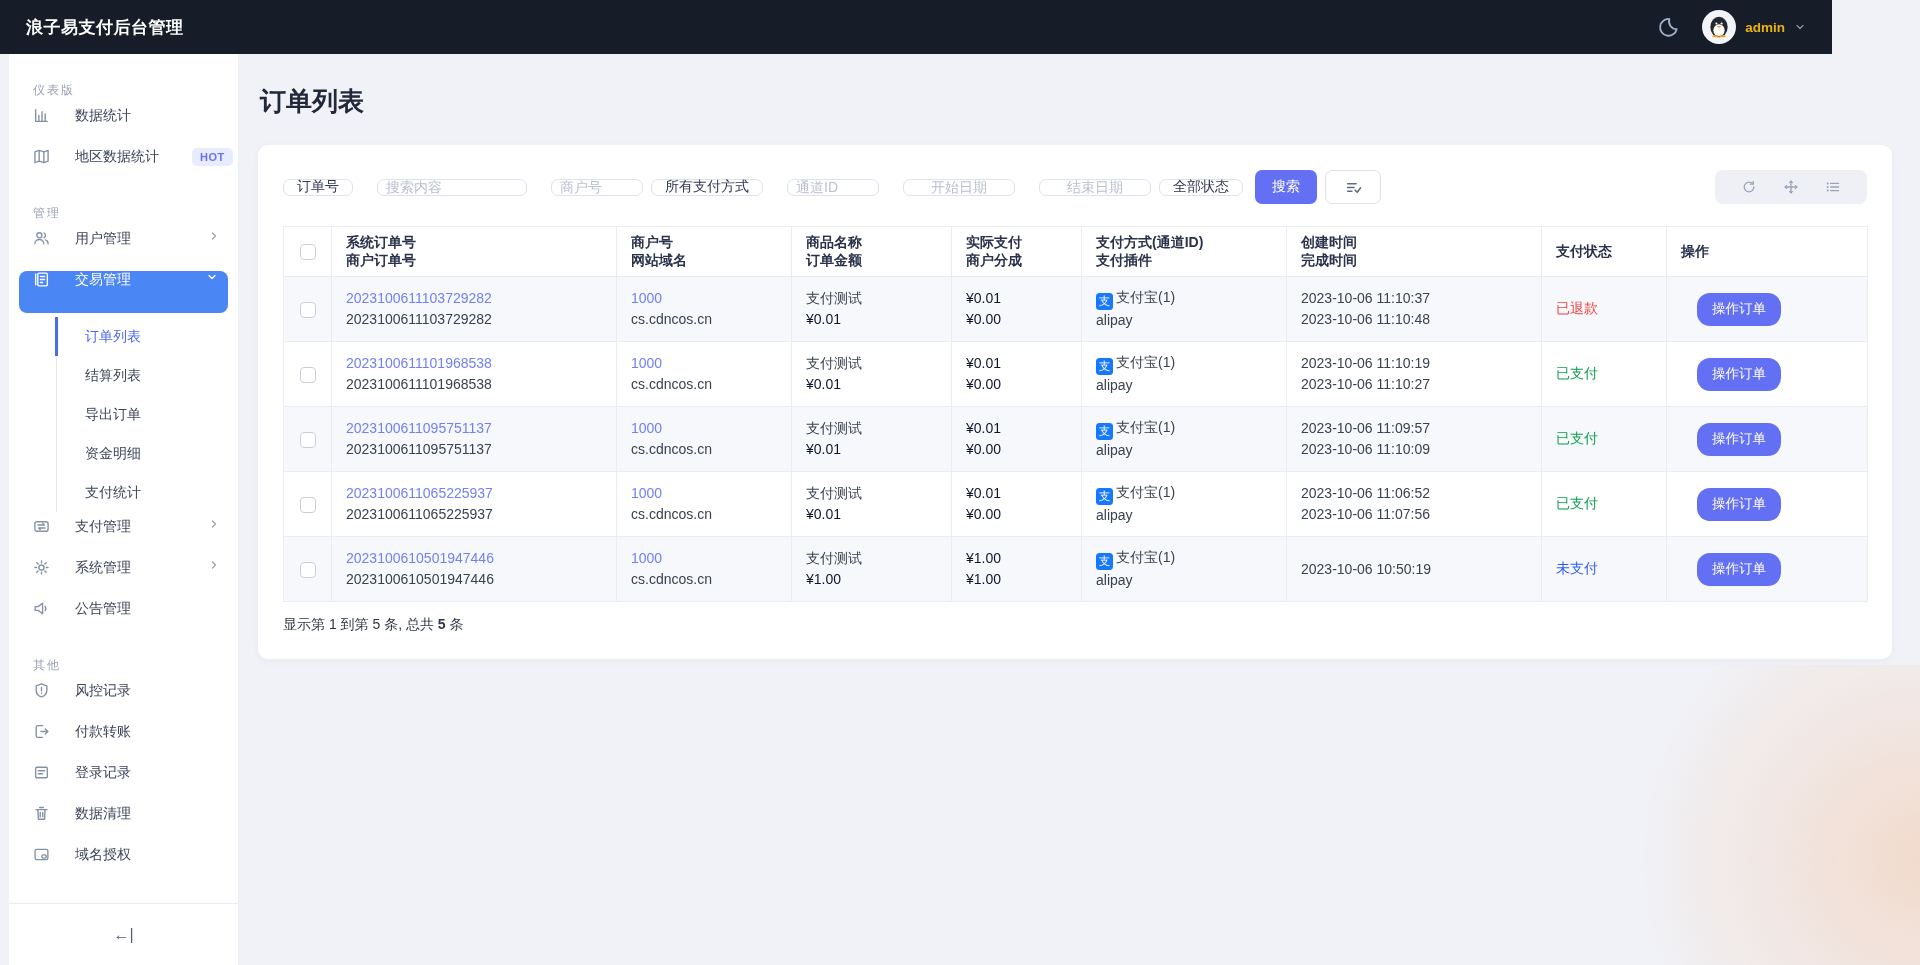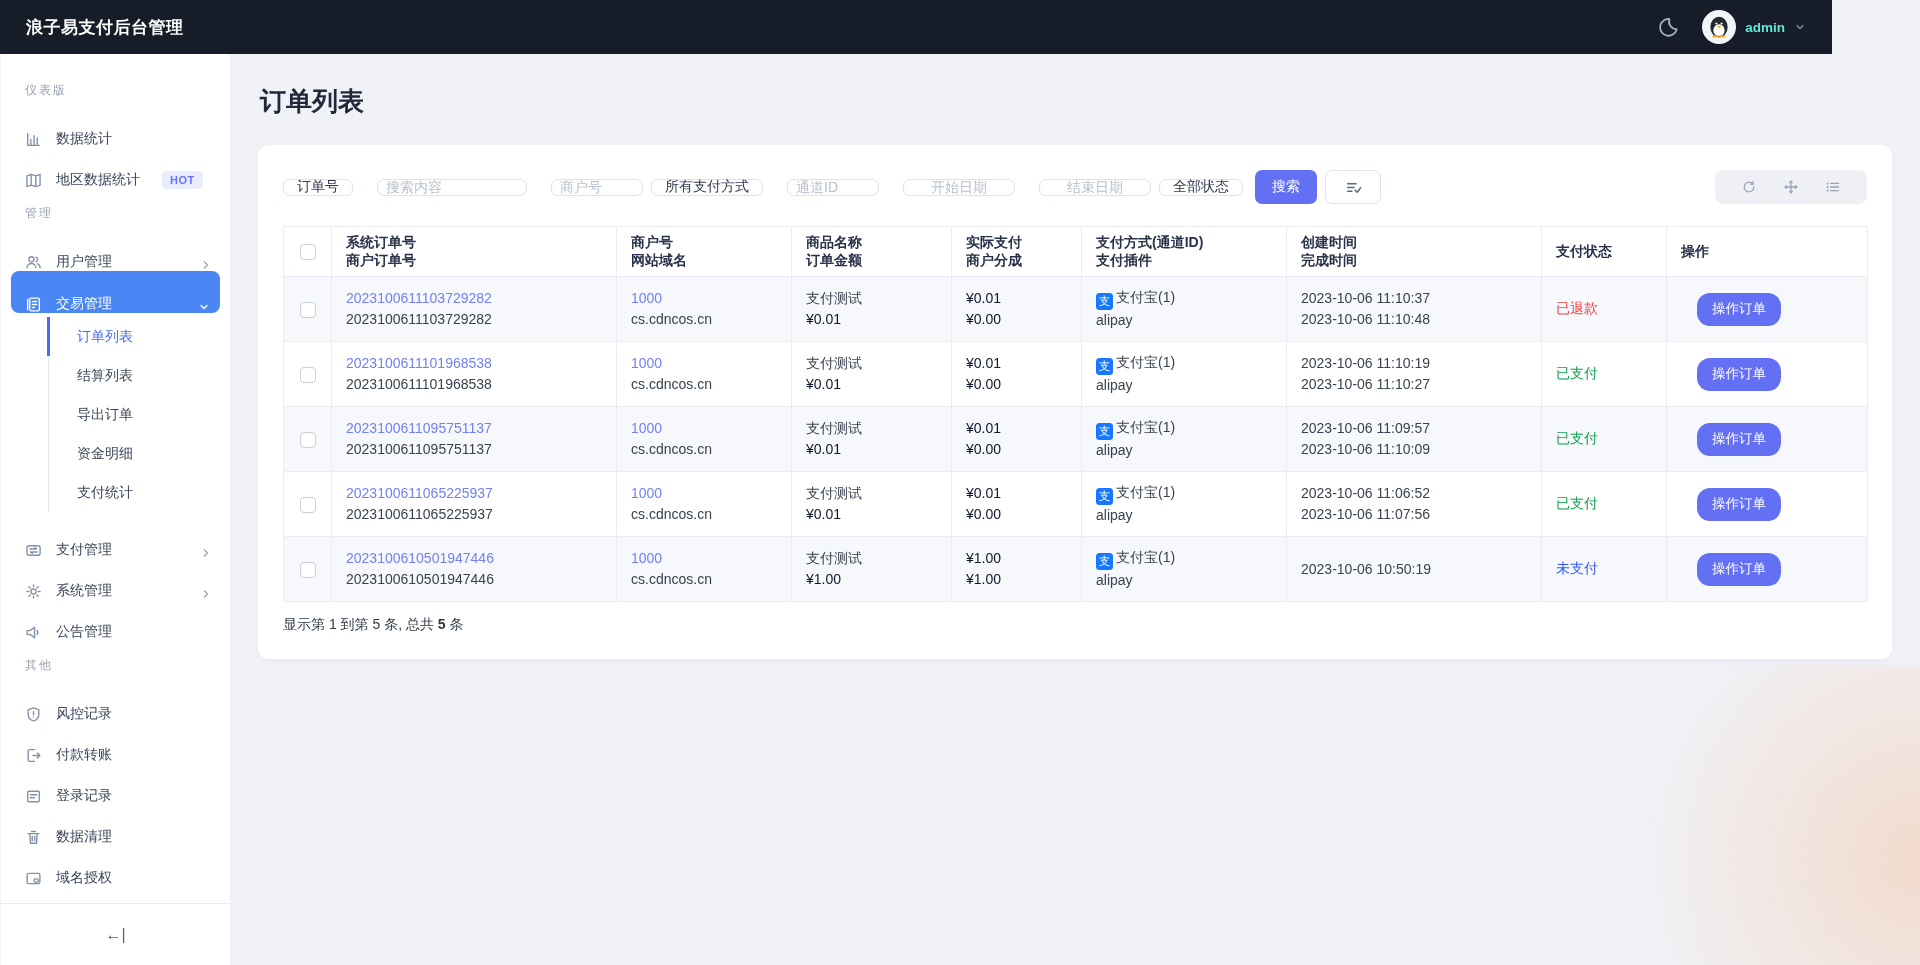--- a/index.html
+++ b/index.html
@@ -8,28 +8,28 @@
 
   
   .navbar { position:fixed; top:0; left:0; width:1832px; height:54px; background:#161d29;
     display:flex; align-items:center; justify-content:space-between; padding:0 26px; z-index:50; }
   .nav-title { color:#ffffff; font-size:17px; font-weight:700; letter-spacing:.5px; }
   .nav-right { display:flex; align-items:center; gap:22px; }
   .nav-icon-btn { background:none; border:none; cursor:pointer; display:flex; align-items:center; }
   .nav-user { display:flex; align-items:center; gap:9px; cursor:pointer; }
   .avatar { width:34px; height:34px; border-radius:50%; background:#f2f4f8; display:flex;
     align-items:center; justify-content:center; overflow:hidden; }
-  .nav-username { color:#5eead4; font-size:13.5px; font-weight:600; }
+  .nav-username { color:#eab308; font-size:13.5px; font-weight:600; }
 
   
-  .sidebar { position:fixed; top:54px; left:1px; bottom:0; width:230px; background:#ffffff;
+  .sidebar { position:fixed; top:54px; left:9px; bottom:0; width:230px; background:#ffffff;
     border-right:1px solid #edeff4; z-index:40; }
   .side-scroll { padding-top:12px; }
   .side-label { font-size:12px; color:#99a1b3; margin:16px 24px 8px; letter-spacing:2px; }
-  .side-item { height:41px; display:flex; align-items:flex-end; gap:14px; padding:0 18px 0 24px;
+  .side-item { height:41px; display:flex; align-items:flex-start; gap:25px; padding:0 18px 0 24px;
     font-size:14px; color:#3b4559; cursor:pointer; position:relative; }
   .side-item .s-icon { display:flex; color:#8априка392a8; }
   .side-item .s-icon { display:flex; color:#8392a8; }
   .side-item .s-text { flex:0 0 auto; }
   .side-item .chev { margin-left:auto; display:flex; color:#98a2b3; }
   .side-item.active { background:#4b86f5; color:#ffffff; margin:0 10px; padding:0 10px 0 14px;
     border-radius:8px; height:42px; }
   .side-item.active .s-icon, .side-item.active .chev { color:#ffffff; }
   .hot-badge { margin-left:8px; background:#e9ecfe; color:#6574f6; font-size:11px; font-weight:700;
     padding:3px 8px; border-radius:5px; letter-spacing:.5px; }

